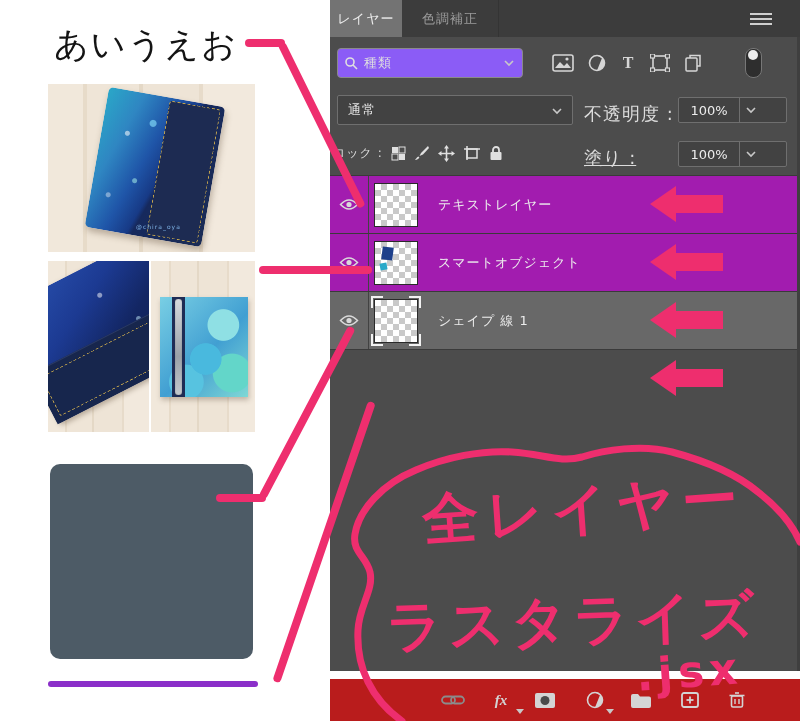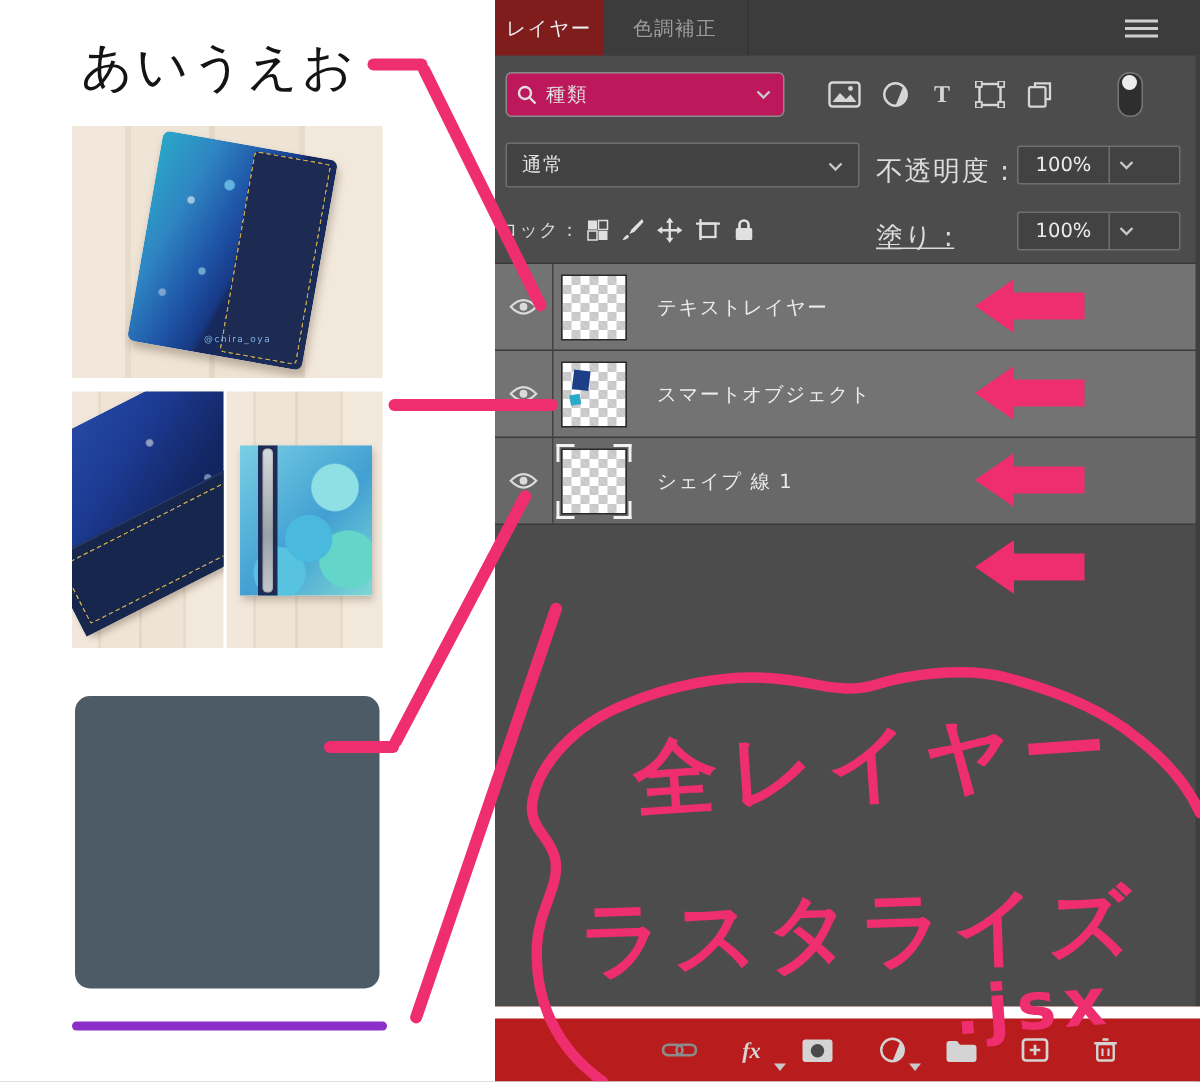--- a/index.html
+++ b/index.html
@@ -48,27 +48,27 @@
              box-shadow:inset 0 0 1px #555;}
   .watermark{position:absolute;left:88px;top:139px;font-size:6px;color:#7fb3e6;letter-spacing:1px;}
   .gray-rect{position:absolute;left:50px;top:464px;width:203px;height:195px;border-radius:10px;background:#4D5B66;}
   .purple-line{position:absolute;left:48px;top:681px;width:210px;height:6px;border-radius:3px;background:#8B2FC9;}
 
   
   .panel{position:absolute;left:330px;top:0;width:470px;height:721px;background:#4C4C4C;color:#E4E4E4;}
   .tabbar{position:absolute;left:0;top:0;width:100%;height:37px;background:#3C3C3C;}
   .tab{position:absolute;top:0;height:37px;display:flex;align-items:center;justify-content:center;
        font-size:13px;letter-spacing:1px;}
-  .tab-active{left:0;width:72px;background:#7f1d1d;color:#ECECEC;}
+  .tab-active{left:0;width:72px;background:#737373;color:#ECECEC;}
   .tab-inactive{left:72px;width:96px;background:#3C3C3C;color:#9C9C9C;border-right:1px solid #343434;}
   .hamburger{position:absolute;right:28px;top:13px;width:22px;height:12px;cursor:pointer;}
   .hamburger span{display:block;width:22px;height:2px;background:#CFCFCF;margin-bottom:3px;}
 
   .searchbox{position:absolute;left:7px;top:48px;width:186px;height:30px;box-sizing:border-box;
-             background:#be185d;border:1px solid #8A8A8A;border-radius:4px;display:flex;align-items:center;}
+             background:#8b5cf6;border:1px solid #8A8A8A;border-radius:4px;display:flex;align-items:center;}
   .searchbox .lbl{font-size:13px;color:#E0E0E0;margin-left:6px;letter-spacing:1px;}
   .chev{display:inline-block;}
   .searchbox .chev{position:absolute;right:8px;top:11px;}
 
   .filter-icons{position:absolute;left:222px;top:50px;width:200px;height:26px;display:flex;gap:14px;align-items:center;}
   .toggle{position:absolute;right:38px;top:48px;width:15px;height:28px;border-radius:8px;
           background:#2E2E2E;border:1px solid #777;}
   .toggle .knob{position:absolute;left:1.5px;top:1px;width:10px;height:10px;border-radius:50%;background:#ECECEC;}
 
   .blendbox{position:absolute;left:7px;top:95px;width:236px;height:30px;box-sizing:border-box;
@@ -83,21 +83,21 @@
   .valuebox .val{width:60px;text-align:center;font-size:13px;color:#ECECEC;}
   .valuebox .sep{width:1px;height:100%;background:#6F6F6F;}
   .valuebox .chev{margin-left:6px;}
   .opacity-box{left:348px;top:97px;}
   .fill-box{left:348px;top:141px;}
 
   .lock-row{position:absolute;left:3px;top:140px;height:26px;display:flex;align-items:center;gap:8px;}
   .lock-row .lbl{font-size:12px;color:#DCDCDC;letter-spacing:1px;}
 
   .rows{position:absolute;left:0;top:175px;width:100%;border-top:1px solid #3A3A3A;}
-  .layer-row{position:relative;height:57px;background:#737373;border-bottom:1px solid #3A3A3A;
+  .layer-row{position:relative;height:57px;background:#a21caf;border-bottom:1px solid #3A3A3A;
              display:flex;align-items:center;}
   .layer-row.selected{background:#686868;}
   .eye-cell{width:38px;height:100%;display:flex;align-items:center;justify-content:center;
             border-right:1px solid #424242;flex:0 0 auto;}
   .thumb{position:relative;width:44px;height:44px;margin-left:5px;flex:0 0 auto;
          border:1px solid #2A2A2A;box-sizing:border-box;
          background:
            linear-gradient(45deg,#C9C9C9 25%,transparent 25%,transparent 75%,#C9C9C9 75%),
            linear-gradient(45deg,#C9C9C9 25%,#FFFFFF 25%,#FFFFFF 75%,#C9C9C9 75%);
          background-size:12px 12px;background-position:0 0,6px 6px;}

